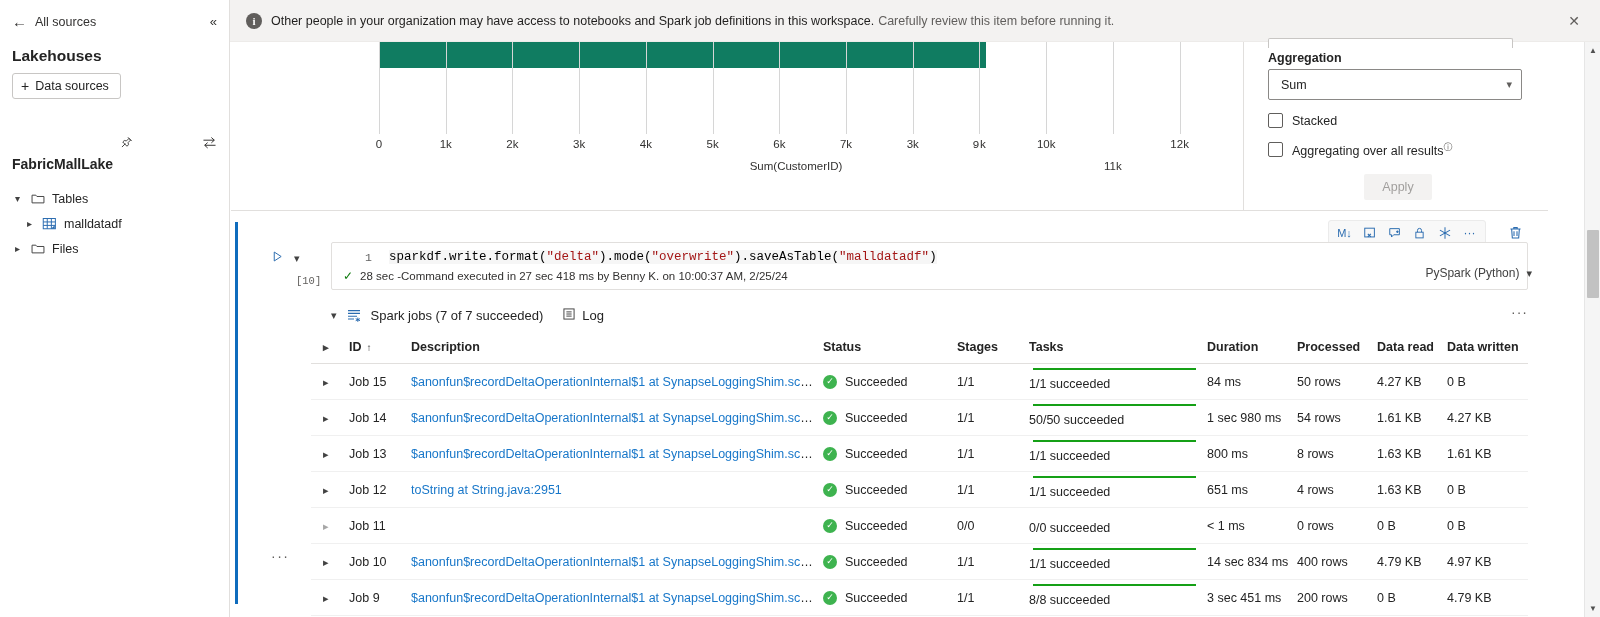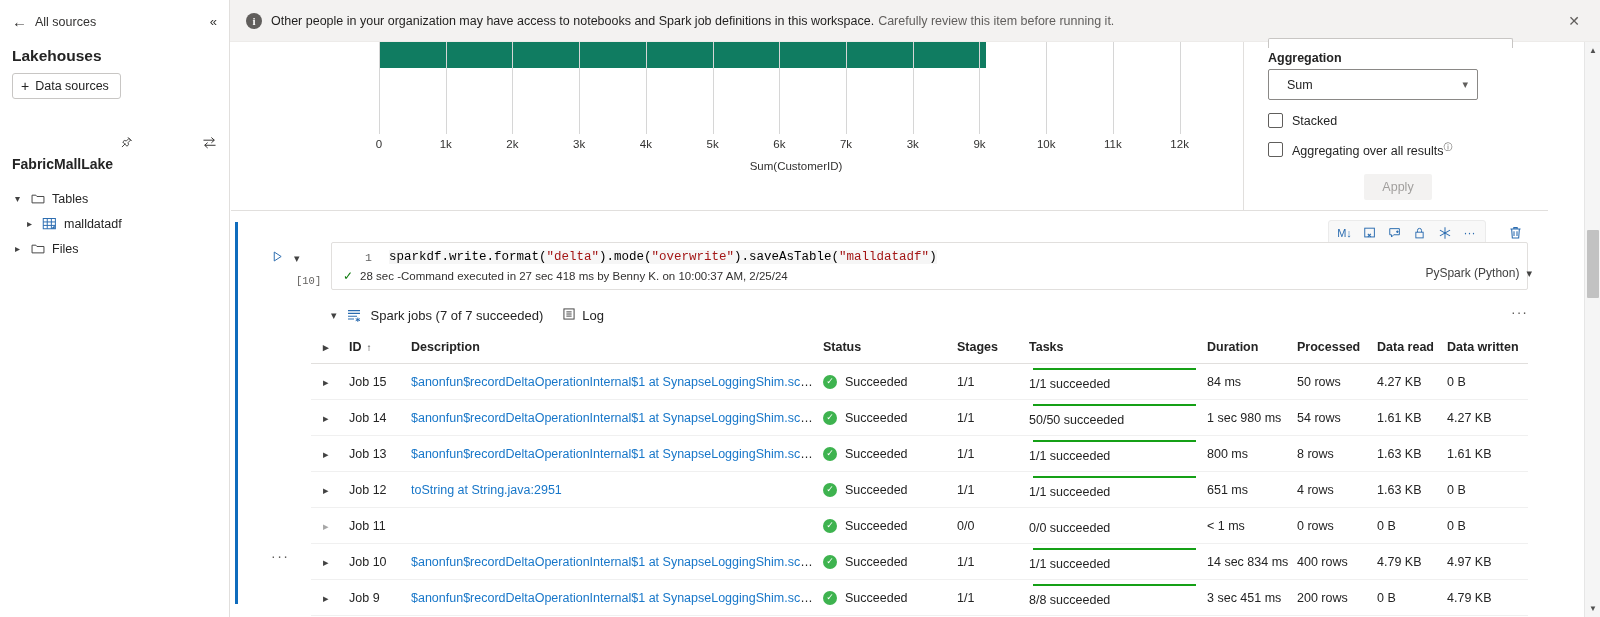--- a/index.html
+++ b/index.html
@@ -92,23 +92,23 @@
     position: absolute; left: 1243px; top: 42px; width: 305px; height: 168px;
     background: #fff; border-left: 1px solid #e1dfdd; padding: 0 20px;
   }
   .cfg-stub {
     position: absolute; left: 24px; top: -4px; width: 245px; height: 10px;
     border: 1px solid #c8c6c4; border-bottom: none; border-radius: 2px 2px 0 0;
     background: #fff;
   }
   .cfg-label { font-size: 12.5px; font-weight: 600; color: #242424; margin: 9px 0 4px 4px; }
   .cfg-select {
-    position: relative; width: 210px; height: 31px; margin-left: 4px;
+    position: relative; width: 254px; height: 31px; margin-left: 4px;
     border: 1px solid #8a8886; border-radius: 2px; background: #fff;
-    display: flex; align-items: center; padding: 0 18px; cursor: pointer;
+    display: flex; align-items: center; padding: 0 12px; cursor: pointer;
   }
   .cfg-select-val { font-size: 12.5px; color: #242424; }
   .cfg-caret { position: absolute; right: 9px; font-size: 11px; color: #605e5c; }
   .cfg-check { display: flex; align-items: center; gap: 9px; margin: 13px 0 0 4px; cursor: pointer; }
   .cbox { width: 15px; height: 15px; border: 1px solid #605e5c; border-radius: 2px; background: #fff; flex: none; }
   .cfg-check-label { font-size: 12.5px; color: #242424; }
   .info-sup { font-size: 9px; color: #605e5c; vertical-align: super; }
   .cfg-actions { display: flex; align-items: center; gap: 10px; margin: 16px 0 0 4px; flex-direction: column; }
   .btn-apply {
     background: #f3f2f1; color: #a19f9d; border: none; border-radius: 2px;
@@ -345,23 +345,23 @@
     <div id="ticks">
         <div class="xtick" style="left: 148px;">0</div>
         <div class="xtick" style="left: 214.72px;">1k</div>
         <div class="xtick" style="left: 281.44px;">2k</div>
         <div class="xtick" style="left: 348.16px;">3k</div>
         <div class="xtick" style="left: 414.88px;">4k</div>
         <div class="xtick" style="left: 481.6px;">5k</div>
         <div class="xtick" style="left: 548.32px;">6k</div>
         <div class="xtick" style="left: 615.04px;">7k</div>
         <div class="xtick" style="left: 681.76px;">3k</div>
-        <div class="xtick" style="left: 748.48px;">9k</div>
+        <div class="xtick" style="left: 748.48px; font-family: Liberation Mono, monospace;">9k</div>
         <div class="xtick" style="left: 815.2px;">10k</div>
-        <div class="xtick" style="left: 881.92px;">11k</div>
+        <div class="xtick" style="left: 881.92px; margin-top: 22px;">11k</div>
         <div class="xtick" style="left: 948.64px;">12k</div>
       </div>
     <div class="xaxis-title">Sum(CustomerID)</div>
   </div>
 
   <div id="cfg">
     <div class="cfg-stub"></div>
     <div class="cfg-label">Aggregation</div>
     <div class="cfg-select">
       <span class="cfg-select-val">Sum</span>

